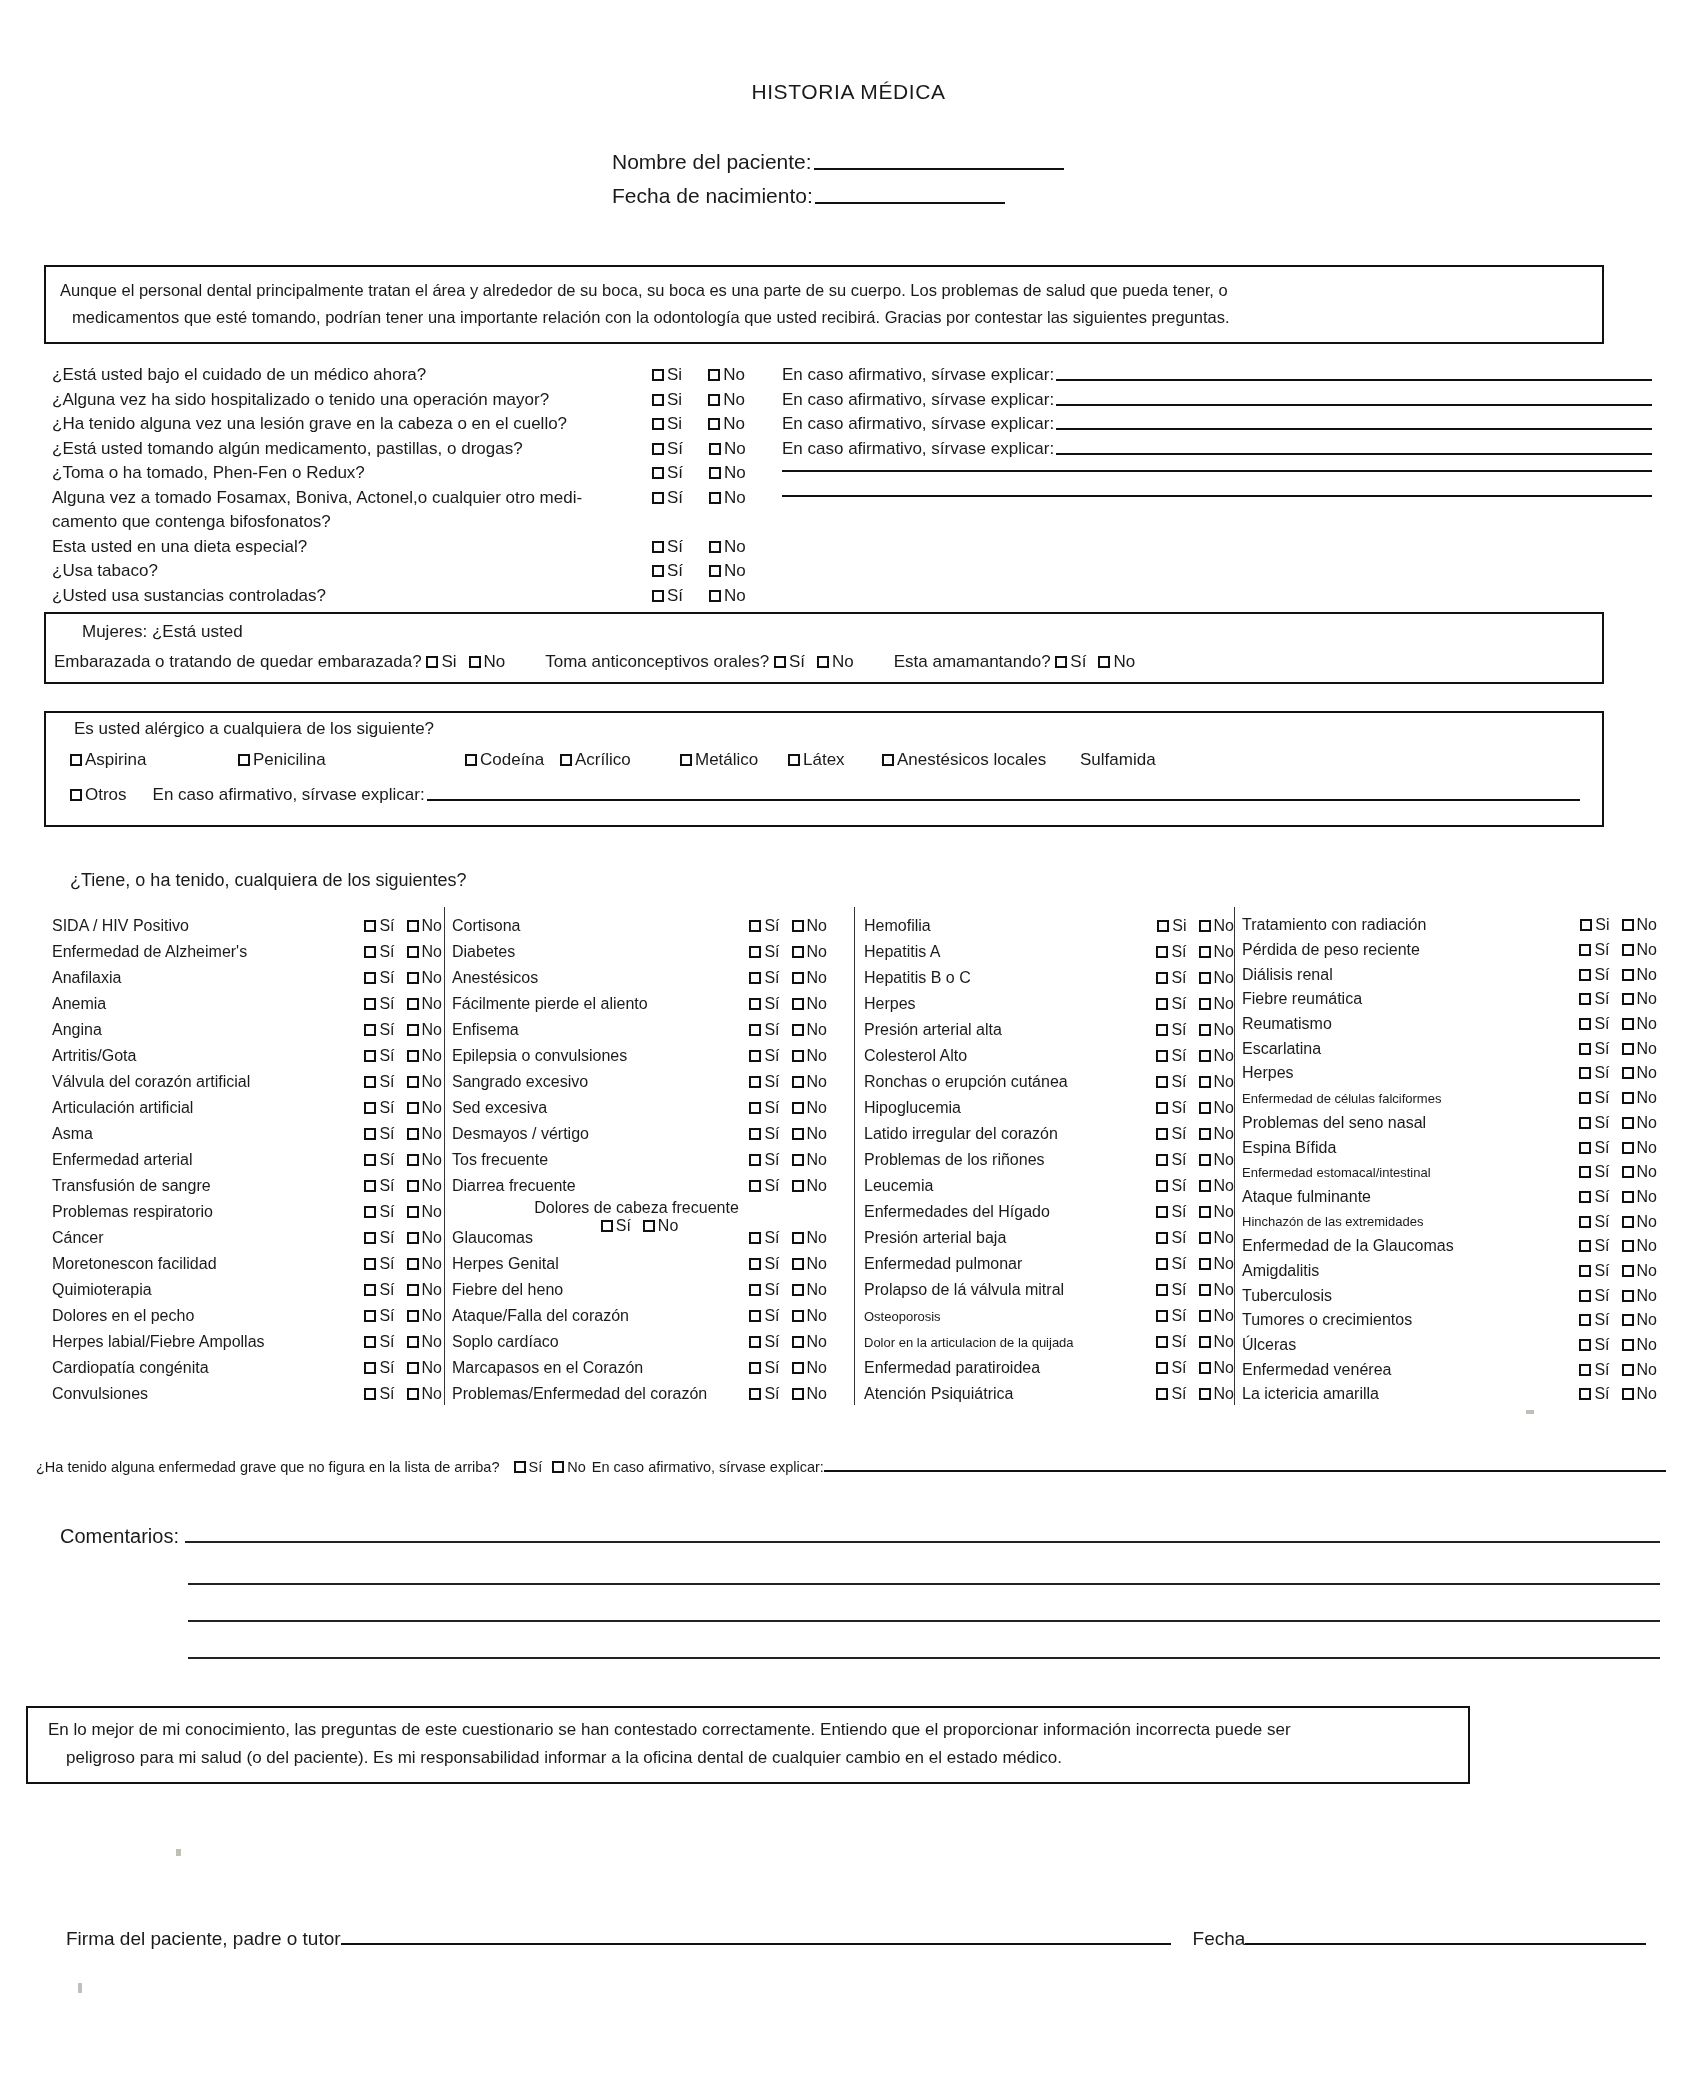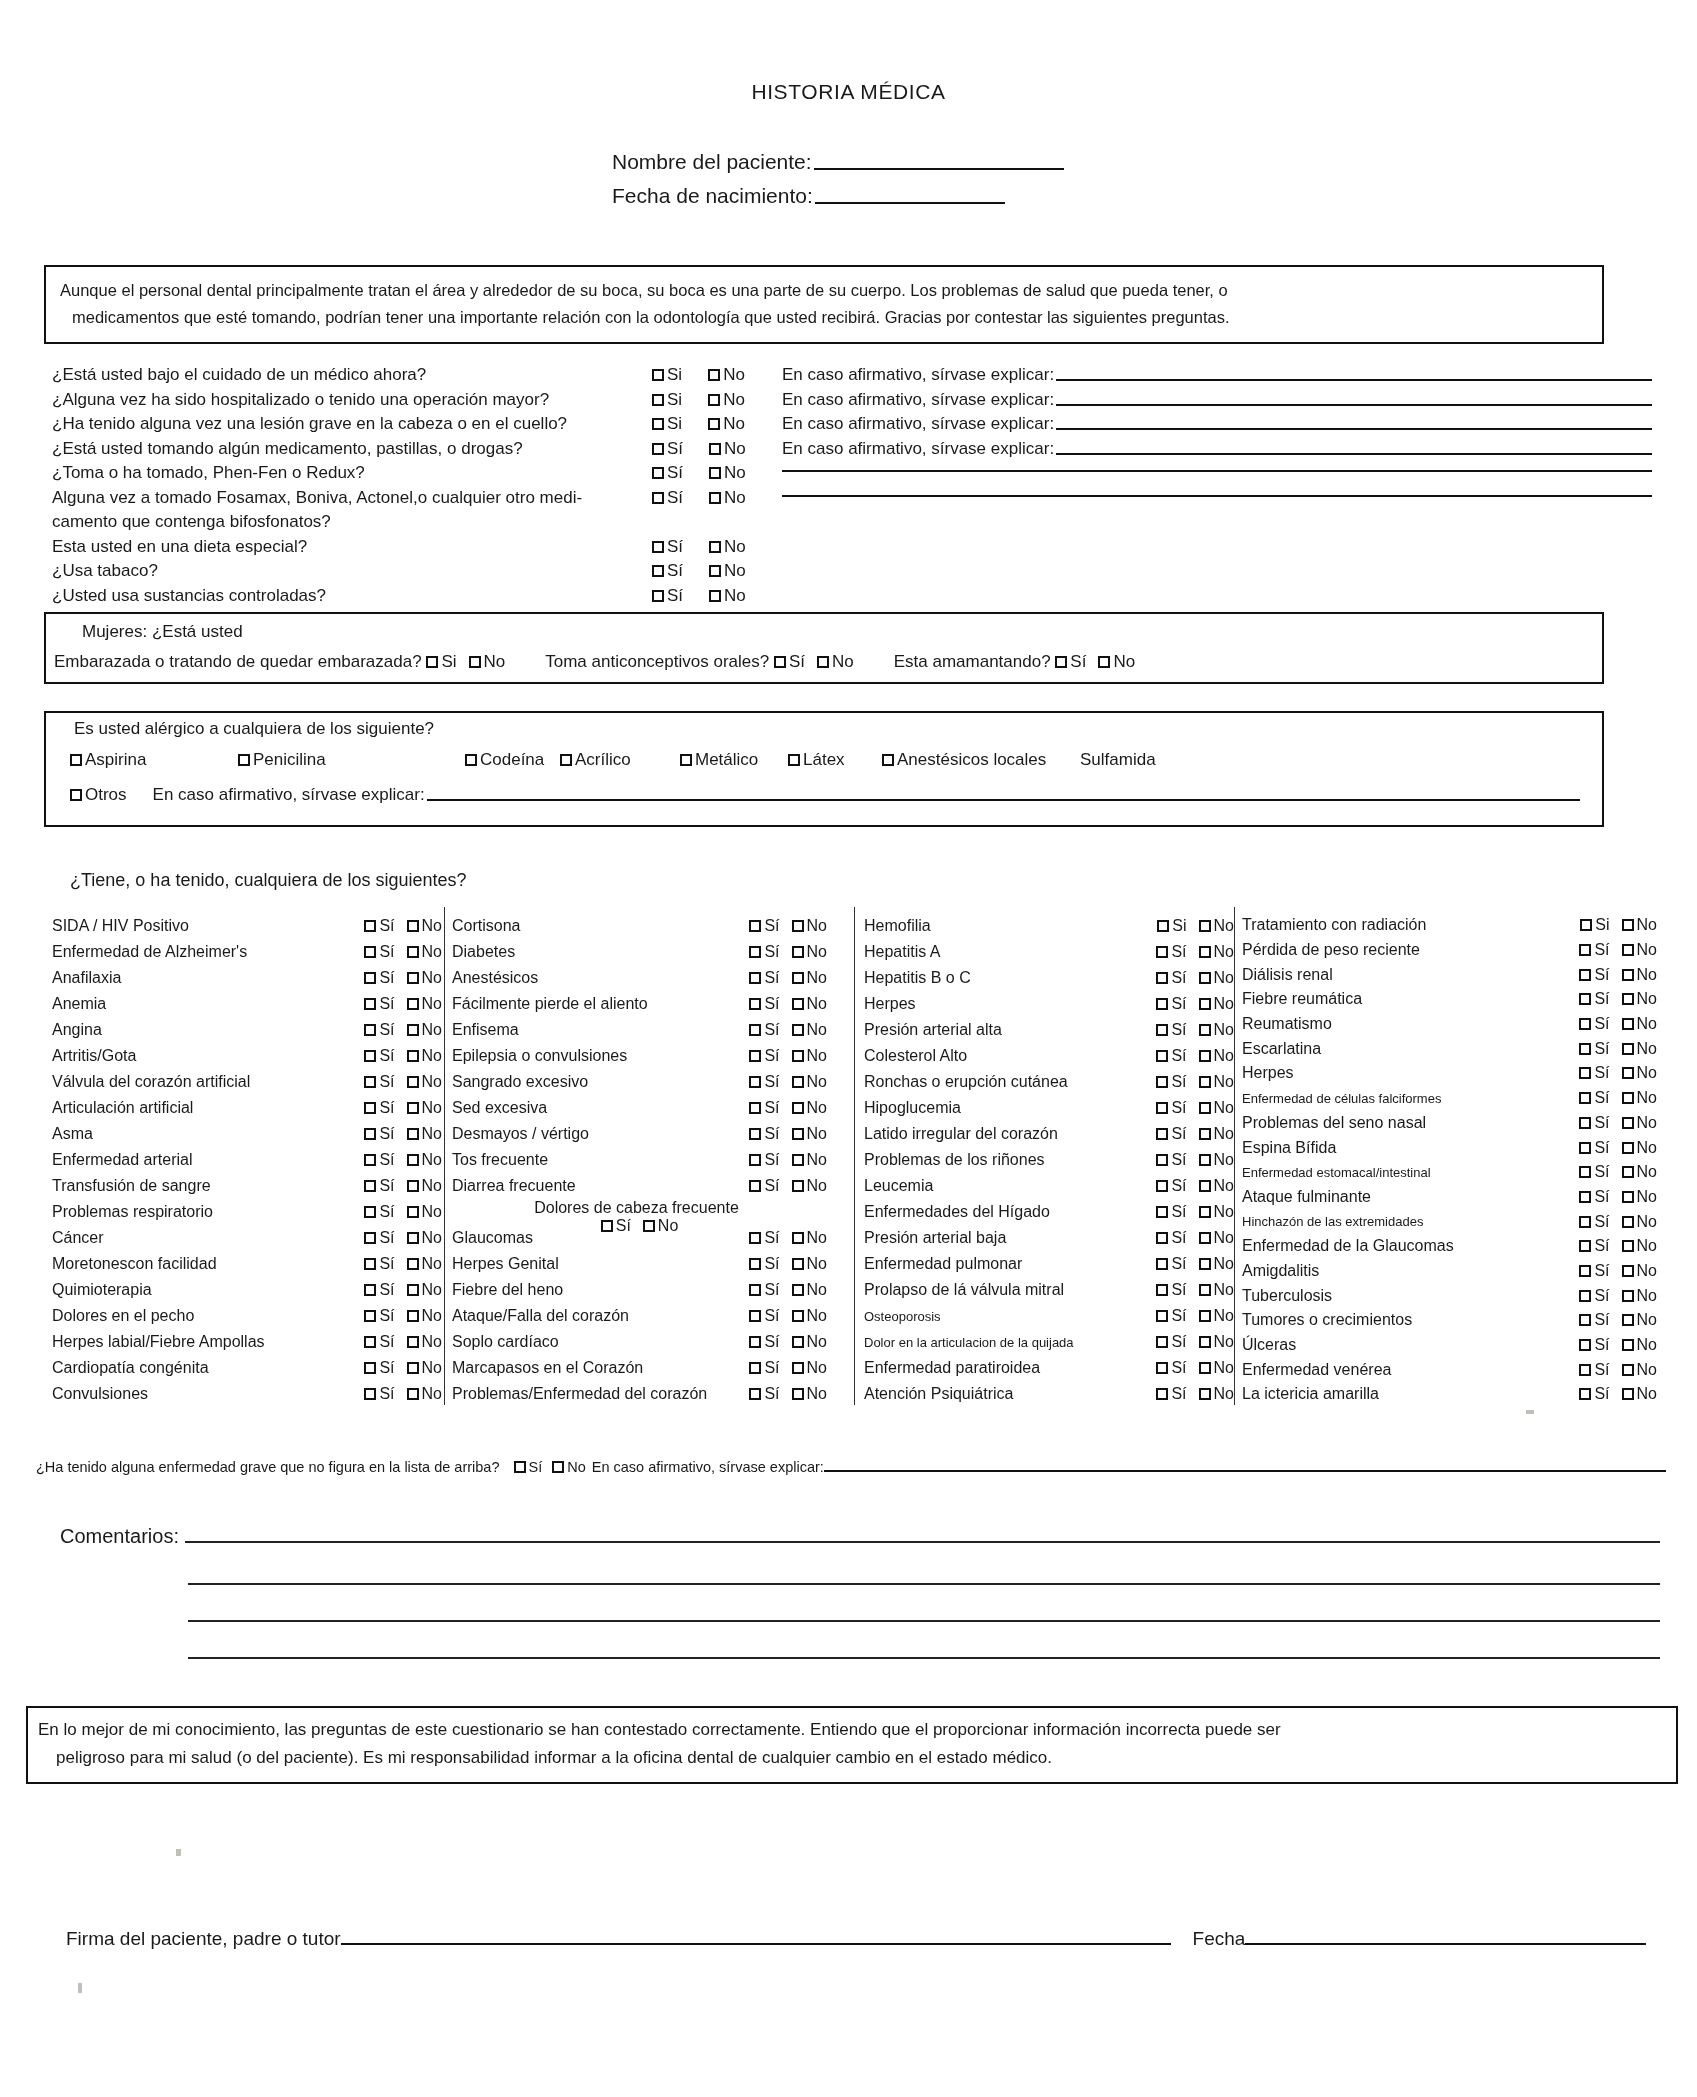--- a/index.html
+++ b/index.html
@@ -89,22 +89,22 @@
   .serious .ln { flex:1; border-bottom:2.5px solid #111; margin-bottom:3px; }
 
   
   .comments { position:absolute; top:1525px; left:60px; width:1600px; font-size:20px; }
   .comments .first { display:flex; align-items:flex-end; }
   .comments .first .ln { flex:1; border-bottom:2px solid #222; margin-bottom:5px; margin-left:6px; }
   .cline { margin-left:128px; border-bottom:2px solid #222; height:1px; }
 
   
   .decl-box {
-    position:absolute; top:1706px; left:26px; width:1652px;
-    border:2px solid #111; padding:8px 10px 10px 10px; box-sizing:border-box;
+    position:absolute; top:1706px; left:26px; width:1444px;
+    border:2px solid #111; padding:8px 10px 10px 20px; box-sizing:border-box;
     font-size:17px; line-height:1.65;
   }
   .decl-box p { margin:0; }
   .decl-box p.l2 { text-indent:18px; }
 
   
   .sig { position:absolute; top:1928px; left:66px; width:1580px; display:flex; align-items:flex-end; font-size:19px; }
   .sig .ln1 { width:830px; border-bottom:2.5px solid #111; margin-bottom:5px; }
   .sig .ln2 { flex:1; border-bottom:2.5px solid #111; margin-bottom:5px; }
   .sig .fecha { margin-left:22px; }

